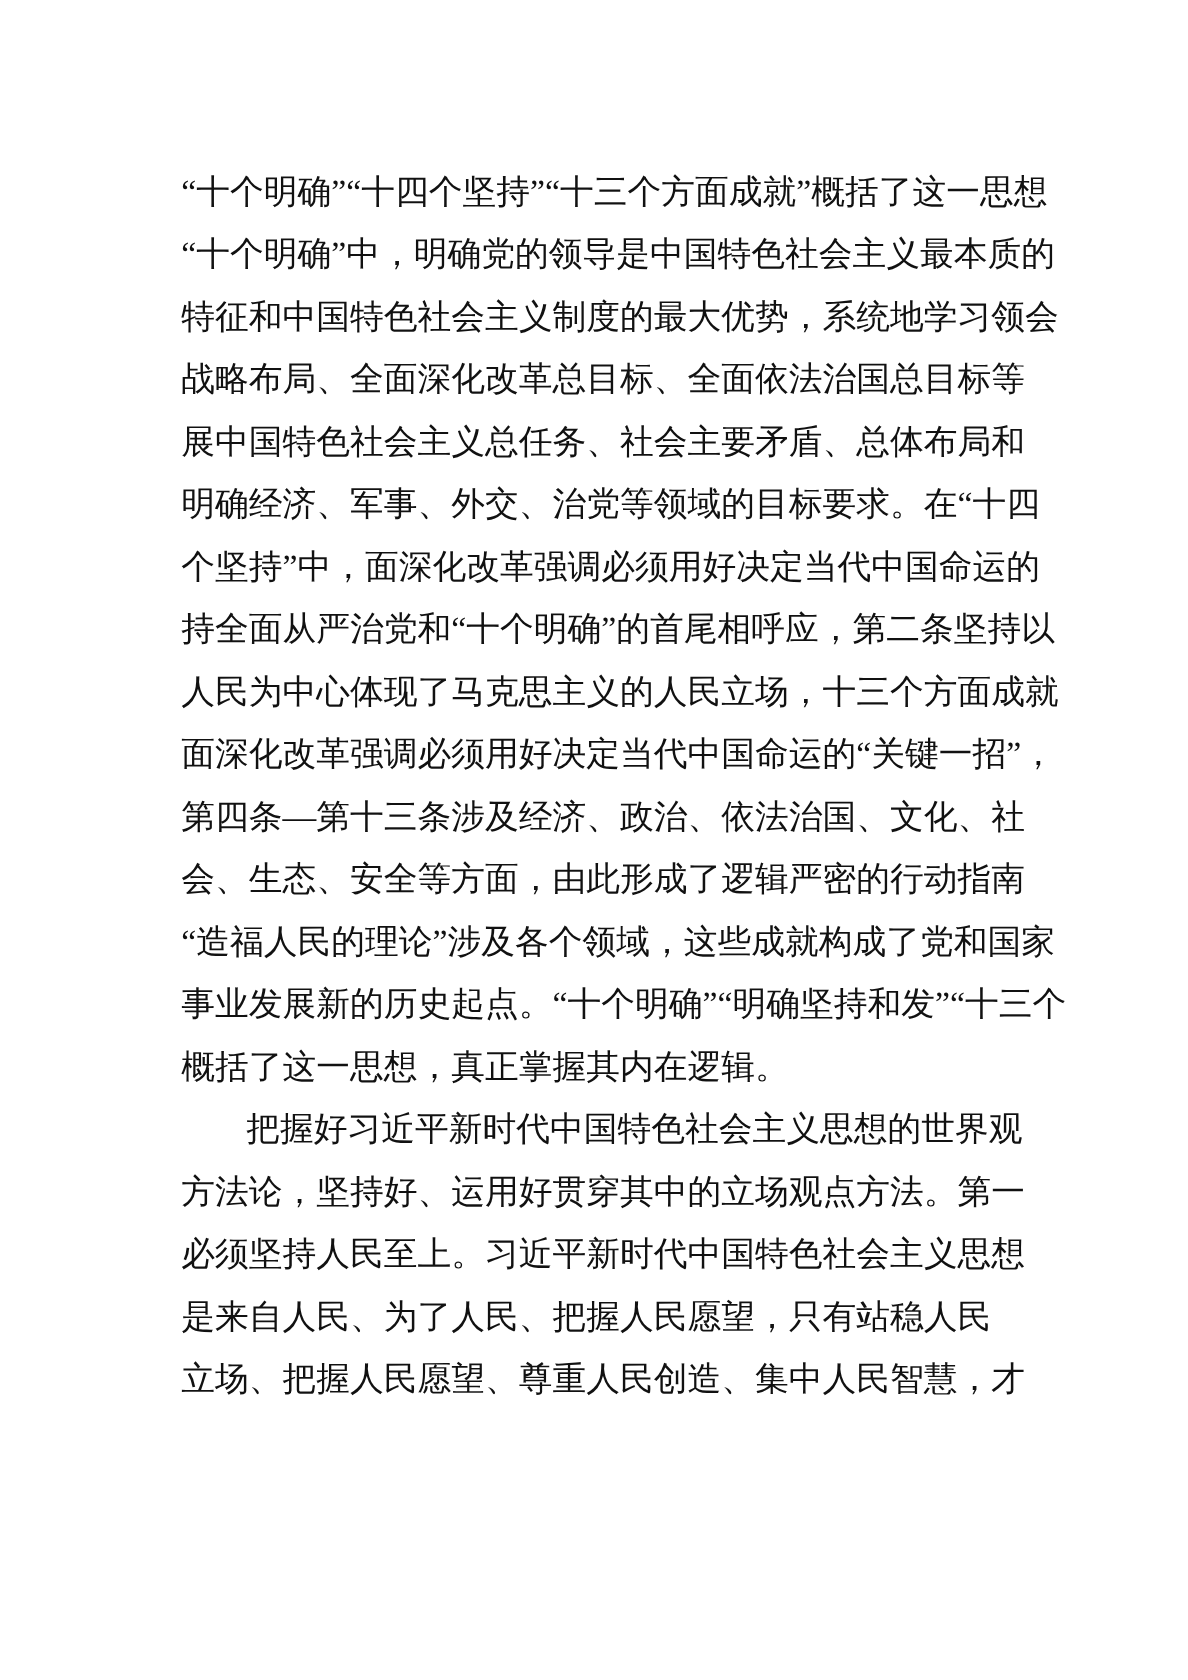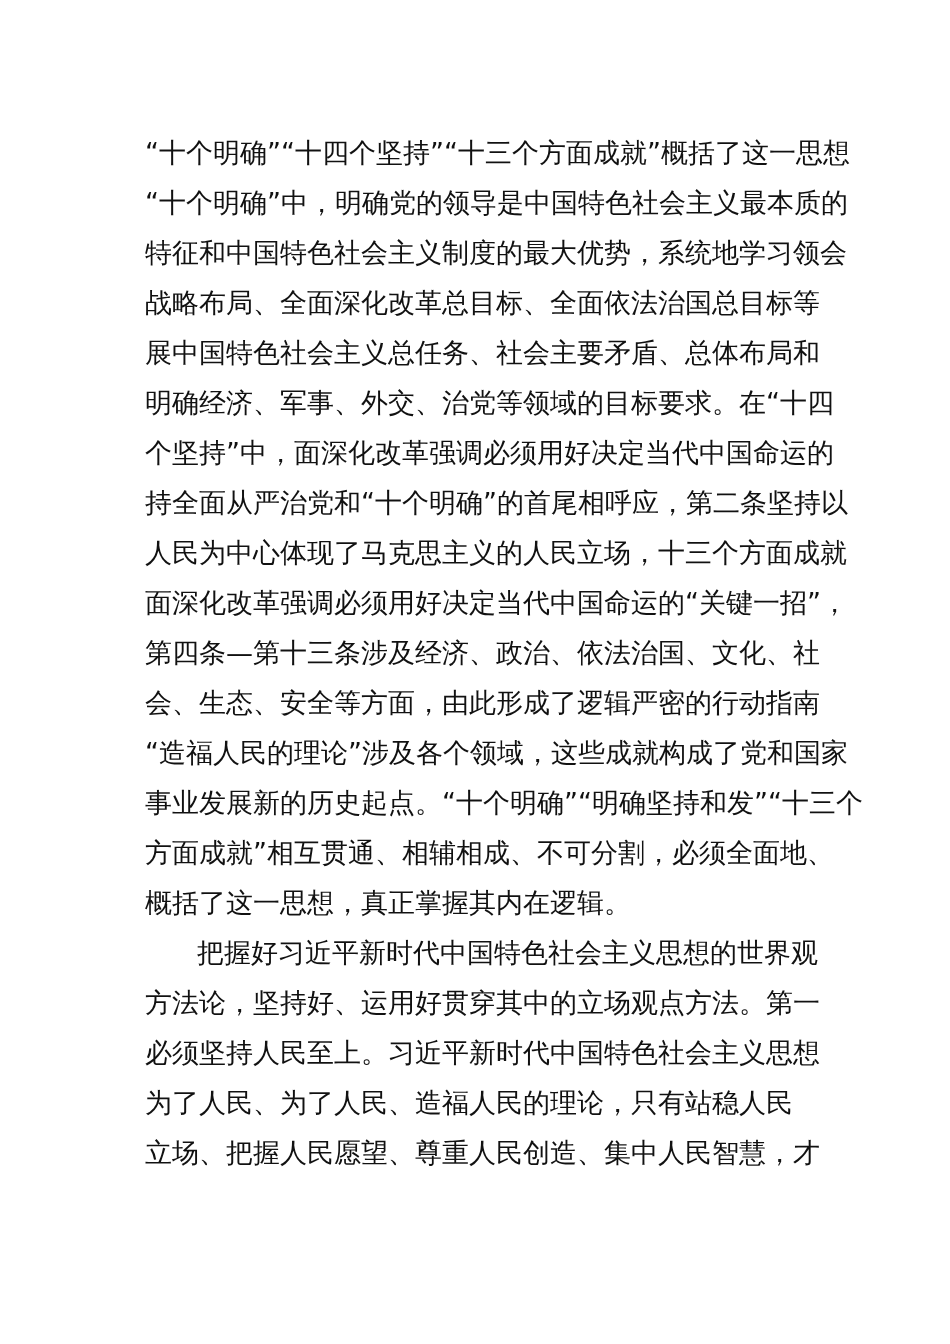--- a/index.html
+++ b/index.html
@@ -15,20 +15,21 @@
       font-family: "DejaVu Sans", "Liberation Sans", sans-serif;
       color: #111111;
     }
     .page {
       position: absolute;
       left: 0;
       top: 0;
       width: 950px;
       height: 1344px;
       background: #ffffff;
+      font-family: Liberation Serif, serif;
     }
     .text-block {
       position: absolute;
       left: 145px;
       top: 128px;
       width: 665px;
     }
     .line {
       height: 50px;
       line-height: 50px;
@@ -53,21 +54,20 @@
     <div class="line">展中国特色社会主义总任务、社会主要矛盾、总体布局和</div>
     <div class="line">明确经济、军事、外交、治党等领域的目标要求。在“十四</div>
     <div class="line">个坚持”中，面深化改革强调必须用好决定当代中国命运的</div>
     <div class="line">持全面从严治党和“十个明确”的首尾相呼应，第二条坚持以</div>
     <div class="line">人民为中心体现了马克思主义的人民立场，十三个方面成就</div>
     <div class="line">面深化改革强调必须用好决定当代中国命运的“关键一招”，</div>
     <div class="line">第四条—第十三条涉及经济、政治、依法治国、文化、社</div>
     <div class="line">会、生态、安全等方面，由此形成了逻辑严密的行动指南</div>
     <div class="line">“造福人民的理论”涉及各个领域，这些成就构成了党和国家</div>
     <div class="line">事业发展新的历史起点。“十个明确”“明确坚持和发”“十三个</div>
-    <div class="line">方面成就”相互贯通、相辅相成、不可分割，必须全面地、</div>
     <div class="line">概括了这一思想，真正掌握其内在逻辑。</div>
     <div class="line indent">把握好习近平新时代中国特色社会主义思想的世界观</div>
     <div class="line">方法论，坚持好、运用好贯穿其中的立场观点方法。第一</div>
     <div class="line">必须坚持人民至上。习近平新时代中国特色社会主义思想</div>
-    <div class="line">为了人民、为了人民、造福人民的理论，只有站稳人民</div>
+    <div class="line">是来自人民、为了人民、把握人民愿望，只有站稳人民</div>
     <div class="line">立场、把握人民愿望、尊重人民创造、集中人民智慧，才</div>
   </div>
 </div>
 
 </body></html>

